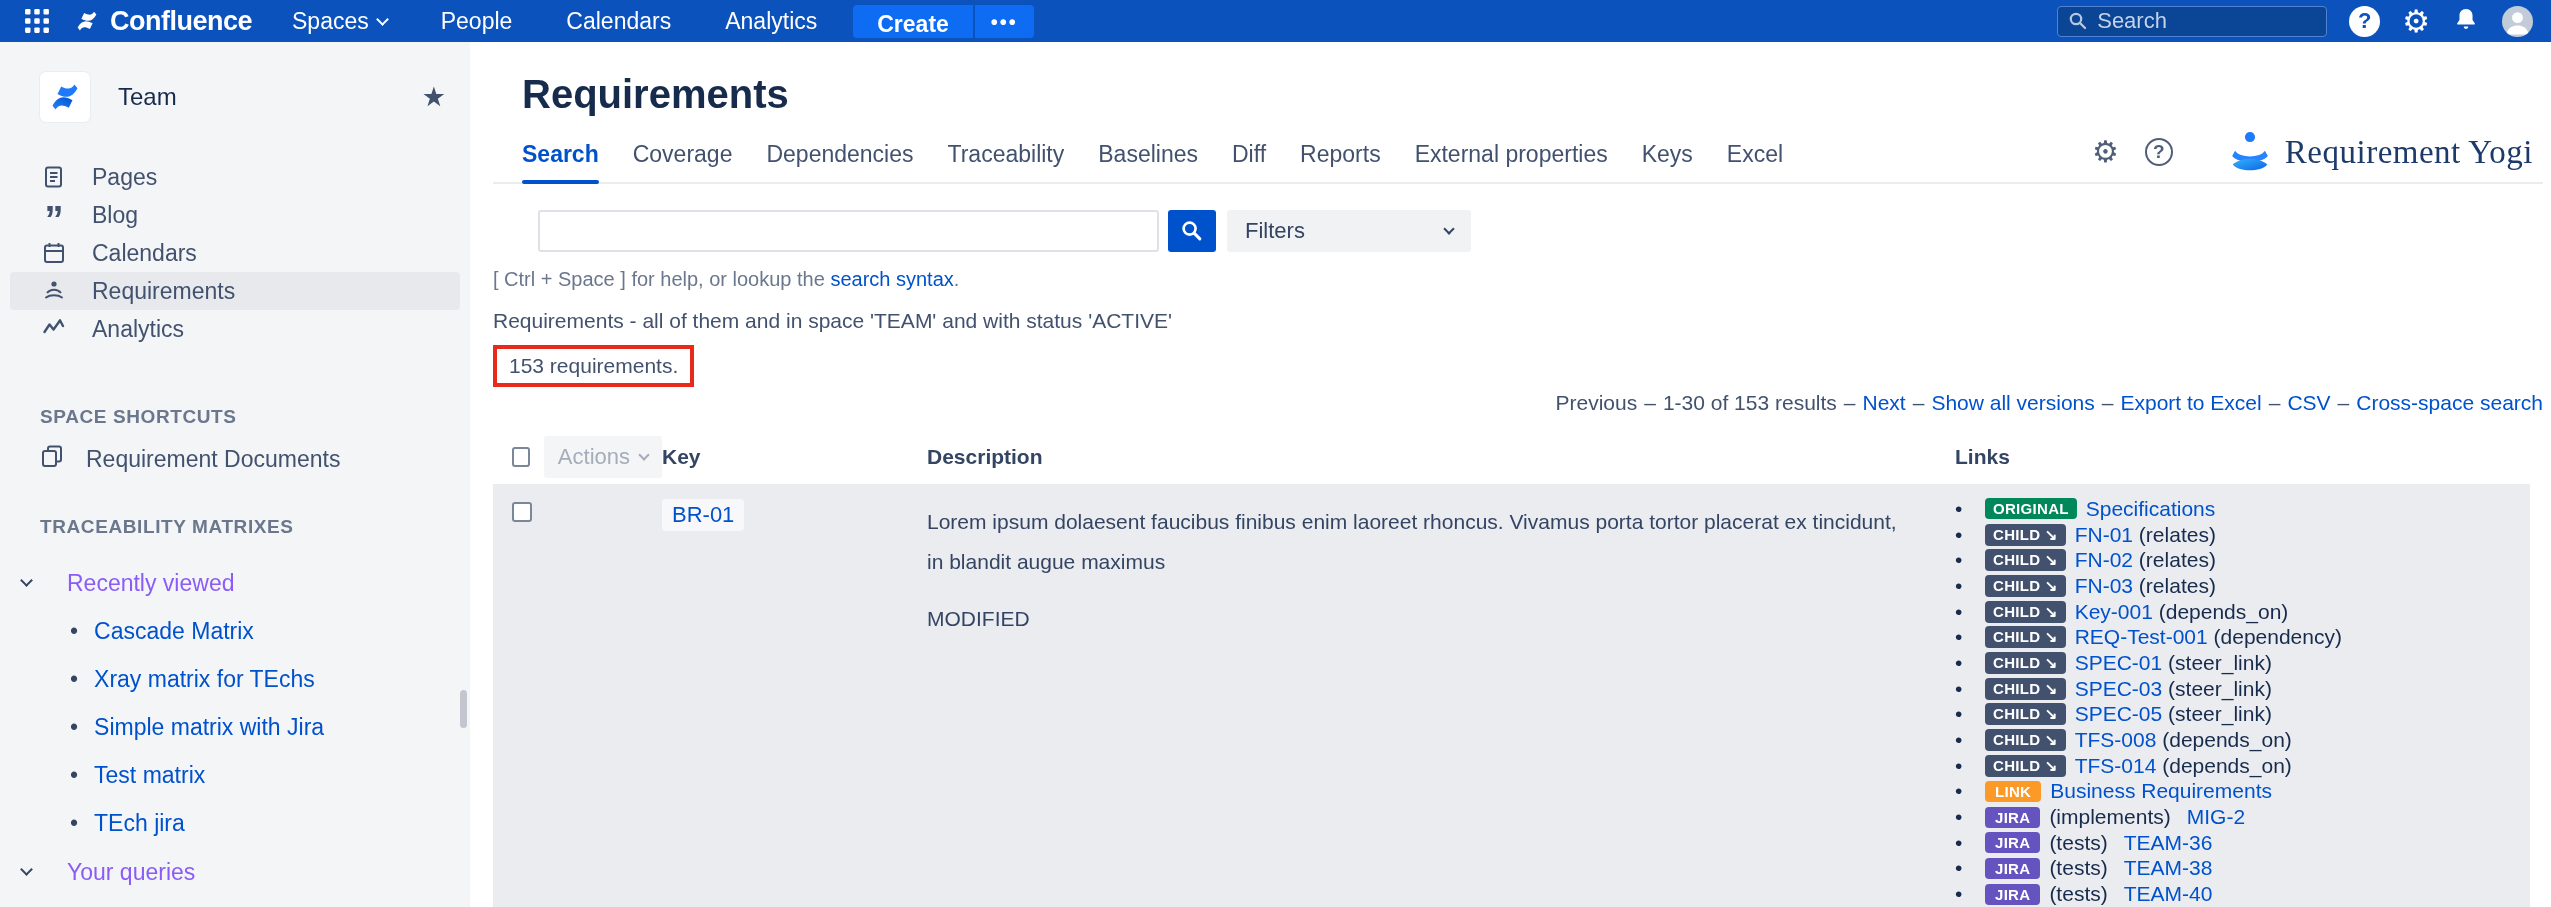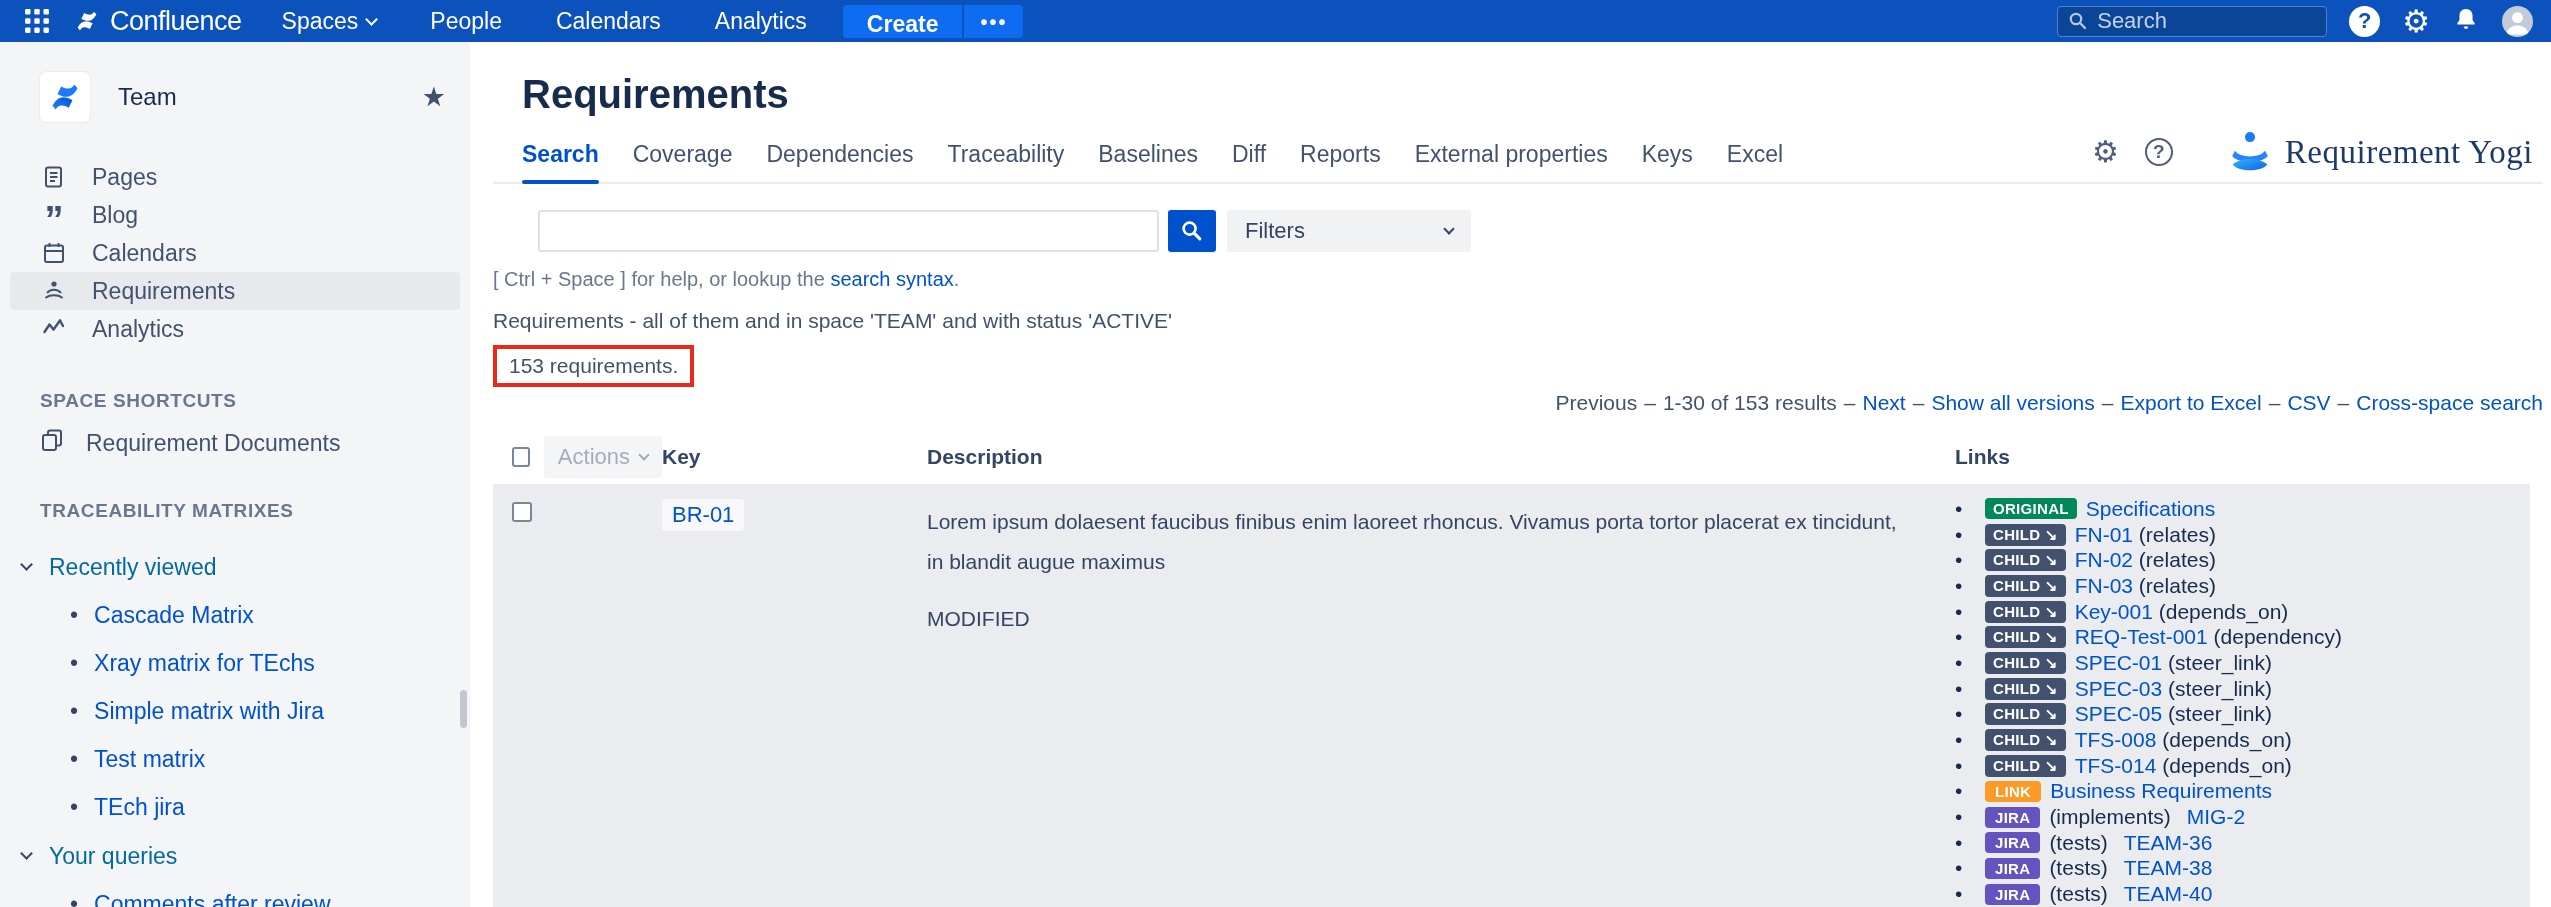--- a/index.html
+++ b/index.html
@@ -5,21 +5,21 @@
   * { margin:0; padding:0; box-sizing:border-box; }
   html,body { width:2551px; height:907px; overflow:hidden;
     font-family:"Liberation Sans", sans-serif; background:#fff; color:#172B4D; }
   .page { position:relative; width:2551px; height:907px; }
 
   
   .topbar { position:absolute; left:0; top:0; width:100%; height:42px;
     background:#0C52BD; display:flex; align-items:center; padding:0 18px; }
   .appgrid { width:26px; height:26px; margin-left:6px; flex:0 0 auto; cursor:pointer; }
   .conf-logo { display:flex; align-items:center; gap:8px; margin-left:22px; cursor:pointer; }
-  .conf-logo-text { color:#fff; font-size:27px; font-weight:normal; letter-spacing:-0.5px; }
+  .conf-logo-text { color:#fff; font-size:27px; font-weight:bold; letter-spacing:-0.5px; }
   .topnav { display:flex; align-items:center; gap:54px; margin-left:40px; }
   .topnav-item { color:#fff; font-size:23px; display:flex; align-items:center; gap:9px; cursor:pointer; }
   .chev { width:9px; height:9px; border-right:2.5px solid currentColor; border-bottom:2.5px solid currentColor;
     transform:rotate(45deg); margin-top:-4px; display:inline-block; }
   .create-btn { margin-left:36px; background:#0D6CF2; color:#fff; border:none; font-weight:bold;
     font-size:23px; padding:6px 24px; height:33px; border-radius:4px 0 0 4px; cursor:pointer;
     font-family:"Liberation Sans", sans-serif; }
   .more-btn { background:#0D6CF2; color:#fff; border:none; font-size:20px; font-weight:bold;
     letter-spacing:2px; padding:6px 16px; height:33px; border-radius:0 4px 4px 0; margin-left:2px; cursor:pointer;
     font-family:"Liberation Sans", sans-serif; }
@@ -42,21 +42,21 @@
   .space-name { font-size:24px; color:#172B4D; margin-left:28px; }
   .space-star { margin-left:auto; color:#42526E; font-size:27px; cursor:pointer; }
   .snav { margin-top:36px; }
   .snav-item { display:flex; align-items:center; height:38px; padding-left:40px; gap:24px;
     color:#42526E; font-size:23px; cursor:pointer; }
   .snav-item.active { background:#E7E9ED; border-radius:4px; margin:0 10px; padding-left:30px; }
   .snav-icon { width:28px; display:flex; justify-content:center; color:#42526E; }
   .s-heading { font-size:19px; font-weight:bold; color:#6B778C; letter-spacing:0.6px; padding-left:40px; }
   .sc-item { display:flex; align-items:center; gap:22px; padding-left:40px; margin-top:16px;
     color:#42526E; font-size:23px; cursor:pointer; }
-  .collapse-row { display:flex; align-items:center; gap:18px; padding-left:22px; color:#0369a1;
+  .collapse-row { display:flex; align-items:center; gap:36px; padding-left:22px; color:#8b5cf6;
     font-size:23px; cursor:pointer; }
   .collapse-row .chev { color:#344563; margin-top:-6px; transform:rotate(45deg); }
   ul.blue-list { list-style:none; }
   ul.blue-list li { display:flex; align-items:center; gap:16px; padding-left:70px; margin-top:21px; }
   ul.blue-list li .bdot { color:#344563; font-size:23px; }
   ul.blue-list li a { color:#0052CC; font-size:23px; text-decoration:none; cursor:pointer; }
   .side-scrollthumb { position:absolute; right:3px; top:648px; width:7px; height:38px;
     background:#C3C6CE; border-radius:4px; }
 
   
@@ -256,21 +256,21 @@
         <span class="snav-icon">
           <svg width="24" height="24" viewBox="0 0 24 24" fill="none" stroke="#42526E" stroke-width="2.4" stroke-linecap="round" stroke-linejoin="round">
             <polyline points="2.5,15 7.5,7.5 11.5,12.5 18,3.5"></polyline>
               <polyline points="18,3.5 21,9"></polyline>
           </svg>
           </span>
         <span>Analytics</span>
       </div>
     </nav>
 
-    <div class="s-heading" style="margin-top:42px;">SPACE SHORTCUTS</div>
+    <div class="s-heading" style="margin-top:58px;">SPACE SHORTCUTS</div>
     <div class="sc-item">
       <span>
         <svg width="24" height="24" viewBox="0 0 24 24" fill="none" stroke="#42526E" stroke-width="2">
           <rect x="8" y="2.5" width="13" height="15" rx="2"></rect>
             <rect x="3" y="7" width="13" height="15" rx="2" fill="#F4F5F7"></rect>
         </svg></span>
       <span>Requirement Documents</span>
     </div>
 
     <div class="s-heading" style="margin-top:42px;">TRACEABILITY MATRIXES</div>

